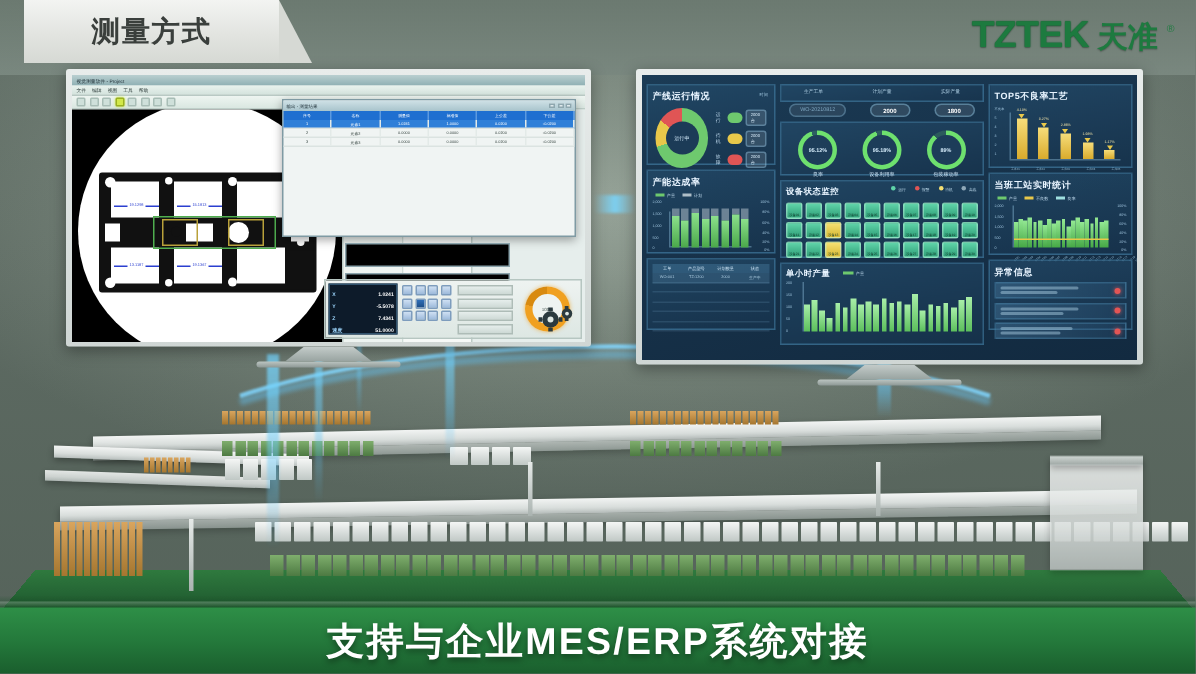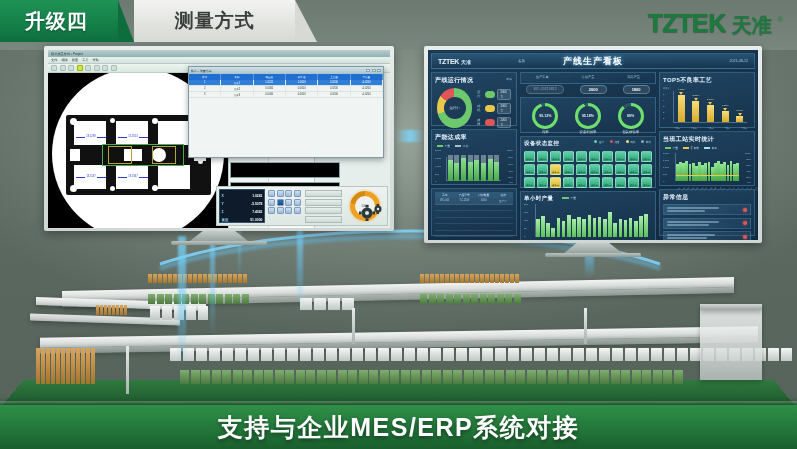--- a/index.html
+++ b/index.html
@@ -357,23 +357,20 @@
     background:linear-gradient(180deg,rgba(30,70,40,.0),rgba(25,80,40,.65)); }
 </style>
 </head>
 <body>
 
 <div id="bg"></div>
 <div id="bg-blur-top"></div>
 <div id="bg-veil"></div>
 
 <div id="header">
-  <div class="hdr-green">
-    <span>升级四</span>
-  </div>
   <div class="hdr-white">
     <span>测量方式</span>
   </div>
 </div>
 
 <div id="logo">
   <span class="lg-en">TZTEK</span>
   <span class="lg-cn">天准</span>
   <span class="lg-r">®</span>
 </div>
@@ -635,29 +632,20 @@
   </div>
   <div class="mon-stand"></div>
   <div class="mon-base"></div>
 </div>
 
 <div class="monitor" id="mon-right">
   <div class="mon-frame">
     <div class="mon-screen">
       <div class="db">
 
-        <div class="db-head">
-          <span class="lgo">
-            <span class="e">TZTEK</span>
-            <span class="c">天准</span>
-          </span>
-          <span class="ltab">看板</span>
-          <span class="ttl">产线生产看板</span>
-          <span class="rtime">2021-08-12</span>
-        </div>
 
         <div class="db-body">
 
           <div class="col col-l">
             <div class="card" style="height:54px;">
               <div class="card-t">产线运行情况</div>
               <div style="position:absolute;right:4px;top:4px;font-size:2.8px;color:#9fc4dd;">时间</div>
               <div class="donut-row">
                 <div class="donut">
                   <div class="hole">运行中</div>

